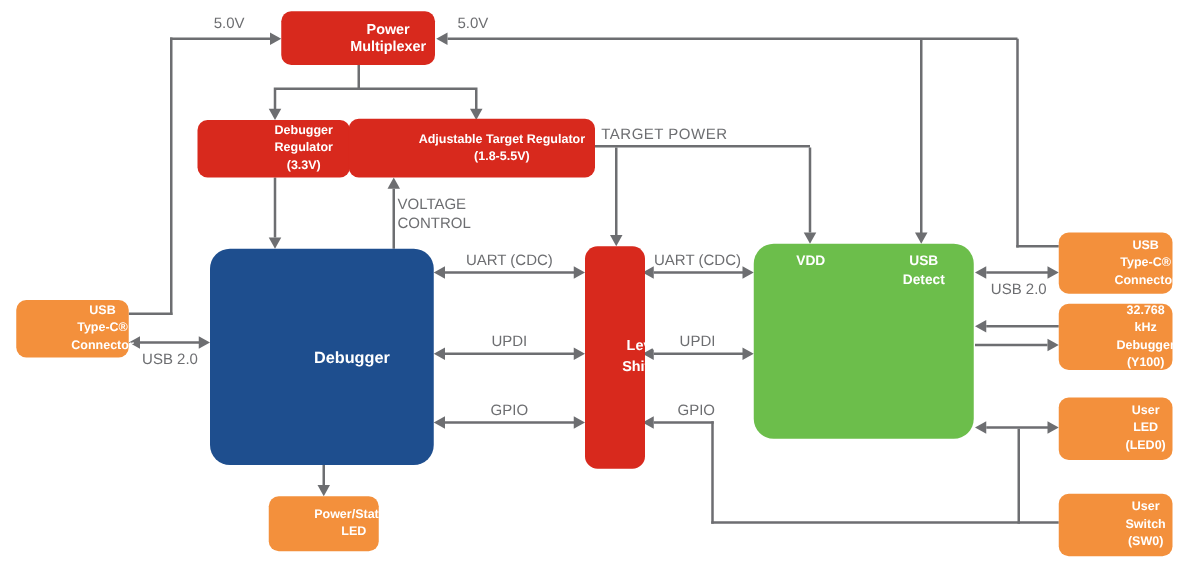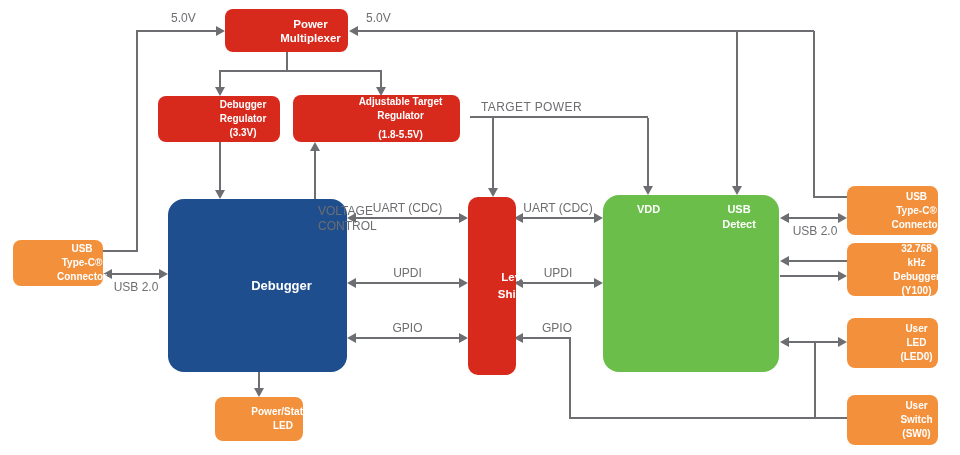--- a/index.html
+++ b/index.html
@@ -118,35 +118,35 @@
 
   <div class="box red f115" style="left:225px;top:9px;width:123px;height:43px;">
     <span>Power Multiplexer</span>
   </div>
 
   <div class="box red f11" style="left:158px;top:96px;width:122px;height:46px;">
     <span>Debugger Regulator</span>
     <span>(3.3V)</span>
   </div>
 
-  <div class="box red f11" style="left:293px;top:95px;width:167px;height:47px;justify-content:space-between;">
+  <div class="box red f11" style="left:279px;top:95px;width:197px;height:47px;">
     <span>Adjustable Target Regulator</span>
     <span>(1.8-5.5V)</span>
   </div>
 
   <div class="box red f115" style="left:468px;top:197px;width:46px;height:178px;border-radius:10px;line-height:17px;">
     <span>Level</span>
     <span>Shifter</span>
   </div>
 
   <div class="box blue f13" style="left:168px;top:199px;width:179px;height:173px;border-radius:16px;">
     <span>Debugger</span>
   </div>
 
-  <div class="box green" style="left:603px;top:195px;width:176px;height:177px;border-radius:16px;">
+  <div class="box green" style="left:603px;top:195px;width:176px;height:156px;border-radius:16px;">
     <div class="mcu-corner" style="left:34px;top:7px;">VDD</div>
     <div class="mcu-corner" style="left:105px;top:7px;width:62px;text-align:center;">
       <span>USB</span>
       <span>Detect</span>
     </div>
   </div>
 
   <div class="box orange f11" style="left:13px;top:240px;width:90px;height:46px;">
     <span>USB Type-C®</span>
     <span>Connector</span>
@@ -173,21 +173,21 @@
   </div>
 
   <div class="box orange f11" style="left:215px;top:397px;width:88px;height:44px;">
     <span>Power/Status</span>
     <span>LED</span>
   </div>
 
   <div class="wlabel" style="left:171px;top:11px;">5.0V</div>
   <div class="wlabel" style="left:366px;top:11px;">5.0V</div>
   <div class="wlabel" style="left:481px;top:100px;letter-spacing:0.4px;">TARGET POWER</div>
-  <div class="wlabel" style="left:318px;top:156px;line-height:15px;margin-top:48px;">
+  <div class="wlabel" style="left:318px;top:156px;line-height:15px;">
     <span style="display:block;">VOLTAGE</span>
     <span style="display:block;">CONTROL</span>
   </div>
   <div class="wlabel ctr" style="left:347px;top:201px;width:121px;">UART (CDC)</div>
   <div class="wlabel ctr" style="left:347px;top:266px;width:121px;">UPDI</div>
   <div class="wlabel ctr" style="left:347px;top:321px;width:121px;">GPIO</div>
   <div class="wlabel ctr" style="left:499px;top:201px;width:118px;">UART (CDC)</div>
   <div class="wlabel ctr" style="left:499px;top:266px;width:118px;">UPDI</div>
   <div class="wlabel ctr" style="left:517px;top:321px;width:80px;">GPIO</div>
   <div class="wlabel ctr" style="left:103px;top:280px;width:66px;">USB 2.0</div>

